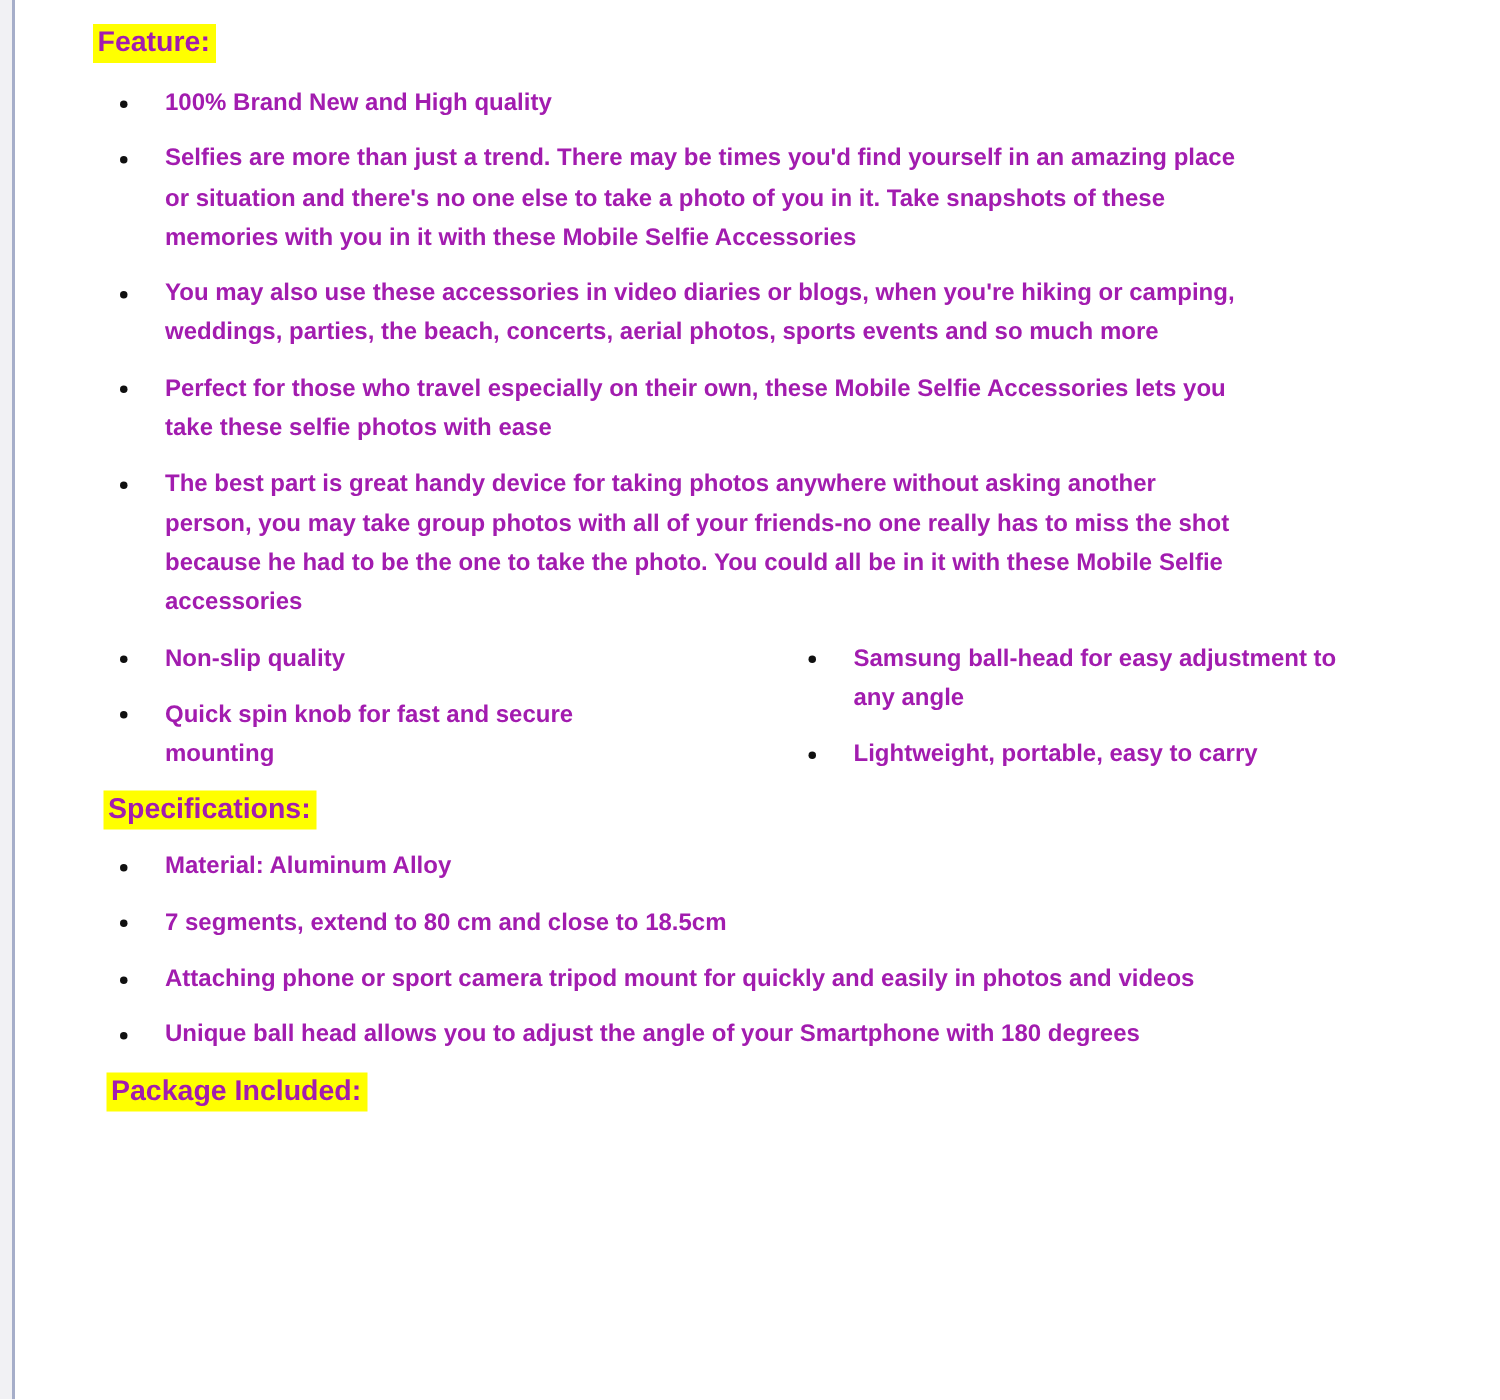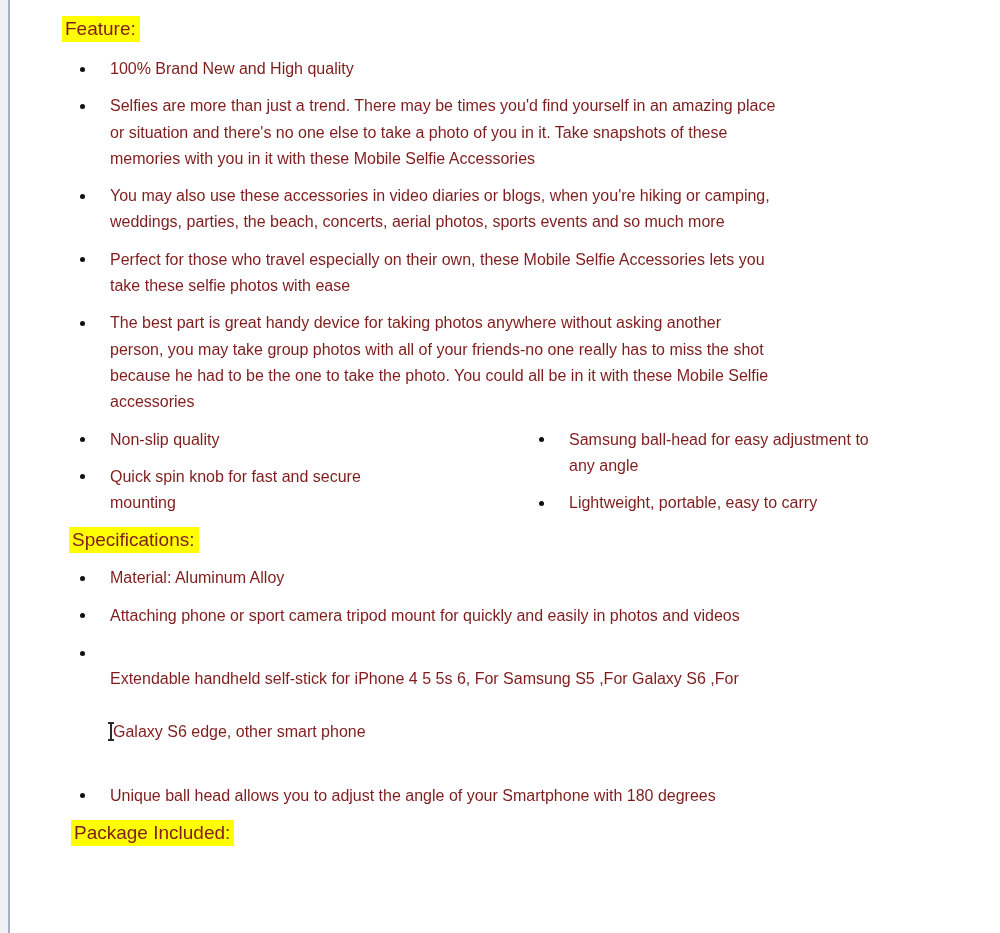--- a/index.html
+++ b/index.html
@@ -7,22 +7,22 @@
     padding: 0;
     background: #ffffff;
   }
   .page {
     position: relative;
     width: 1000px;
     height: 933px;
     background: #ffffff;
     overflow: hidden;
     font-family: "Liberation Sans", "DejaVu Sans", sans-serif;
-    font-weight: normal;
-    color: #7f1d1d;
+    font-weight: bold;
+    color: #a21caf;
   }
   .left-strip {
     position: absolute;
     left: 0; top: 0;
     width: 8px; height: 100%;
     background: #f1f1f4;
   }
   .left-border {
     position: absolute;
     left: 8px; top: 0;
@@ -142,25 +142,22 @@
         <li>Lightweight, portable, easy to carry</li>
       </ul>
     </div>
 
     <div class="heading h-specs">
       <span class="hl">Specifications:</span>
     </div>
 
     <ul class="blist specs">
       <li>Material: Aluminum Alloy</li>
+      <li>7 segments, extend to 80 cm and close to 18.5cm</li>
       <li>Attaching phone or sport camera tripod mount for quickly and easily in photos and videos</li>
-      <li>
-        <span class="line-block">Extendable handheld self-stick for iPhone 4 5 5s 6, For Samsung S5 ,For Galaxy S6 ,For</span>
-        <span class="line-block"><span class="caret"></span><span>Galaxy S6 edge, other smart phone</span></span>
-      </li>
       <li>Unique ball head allows you to adjust the angle of your Smartphone with 180 degrees</li>
     </ul>
 
     <div class="heading h-package">
       <span class="hl">Package Included:</span>
     </div>
 
   </div>
 </div>
 

